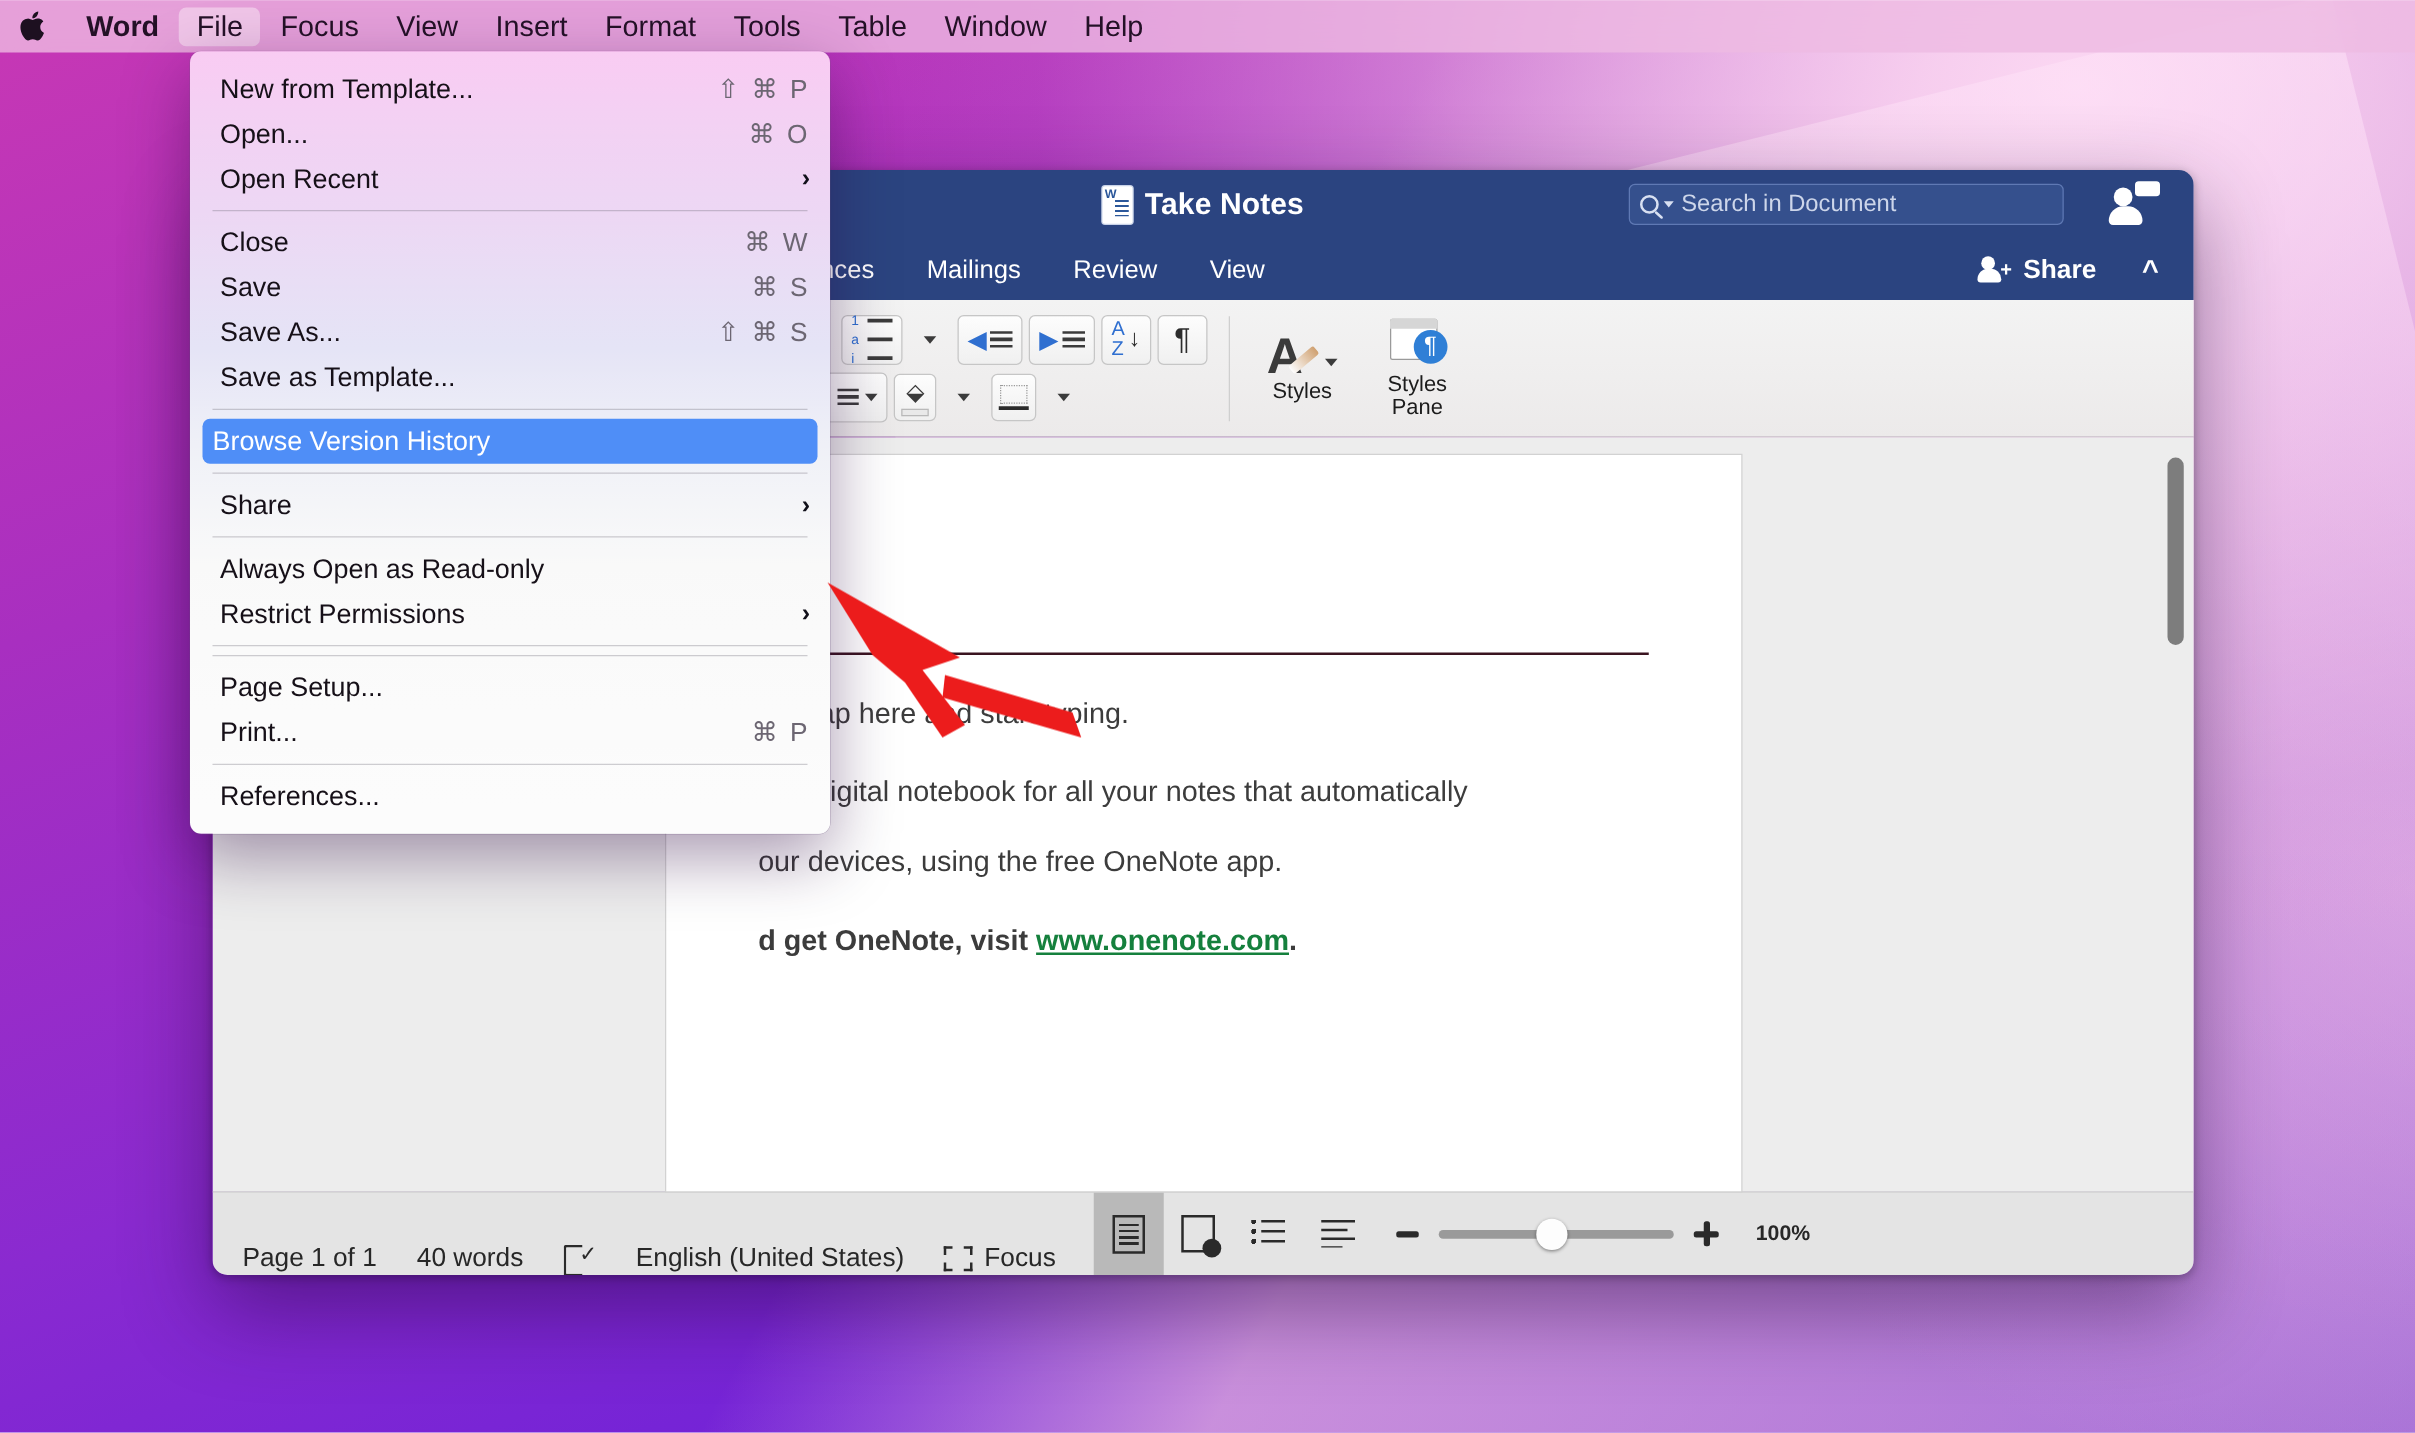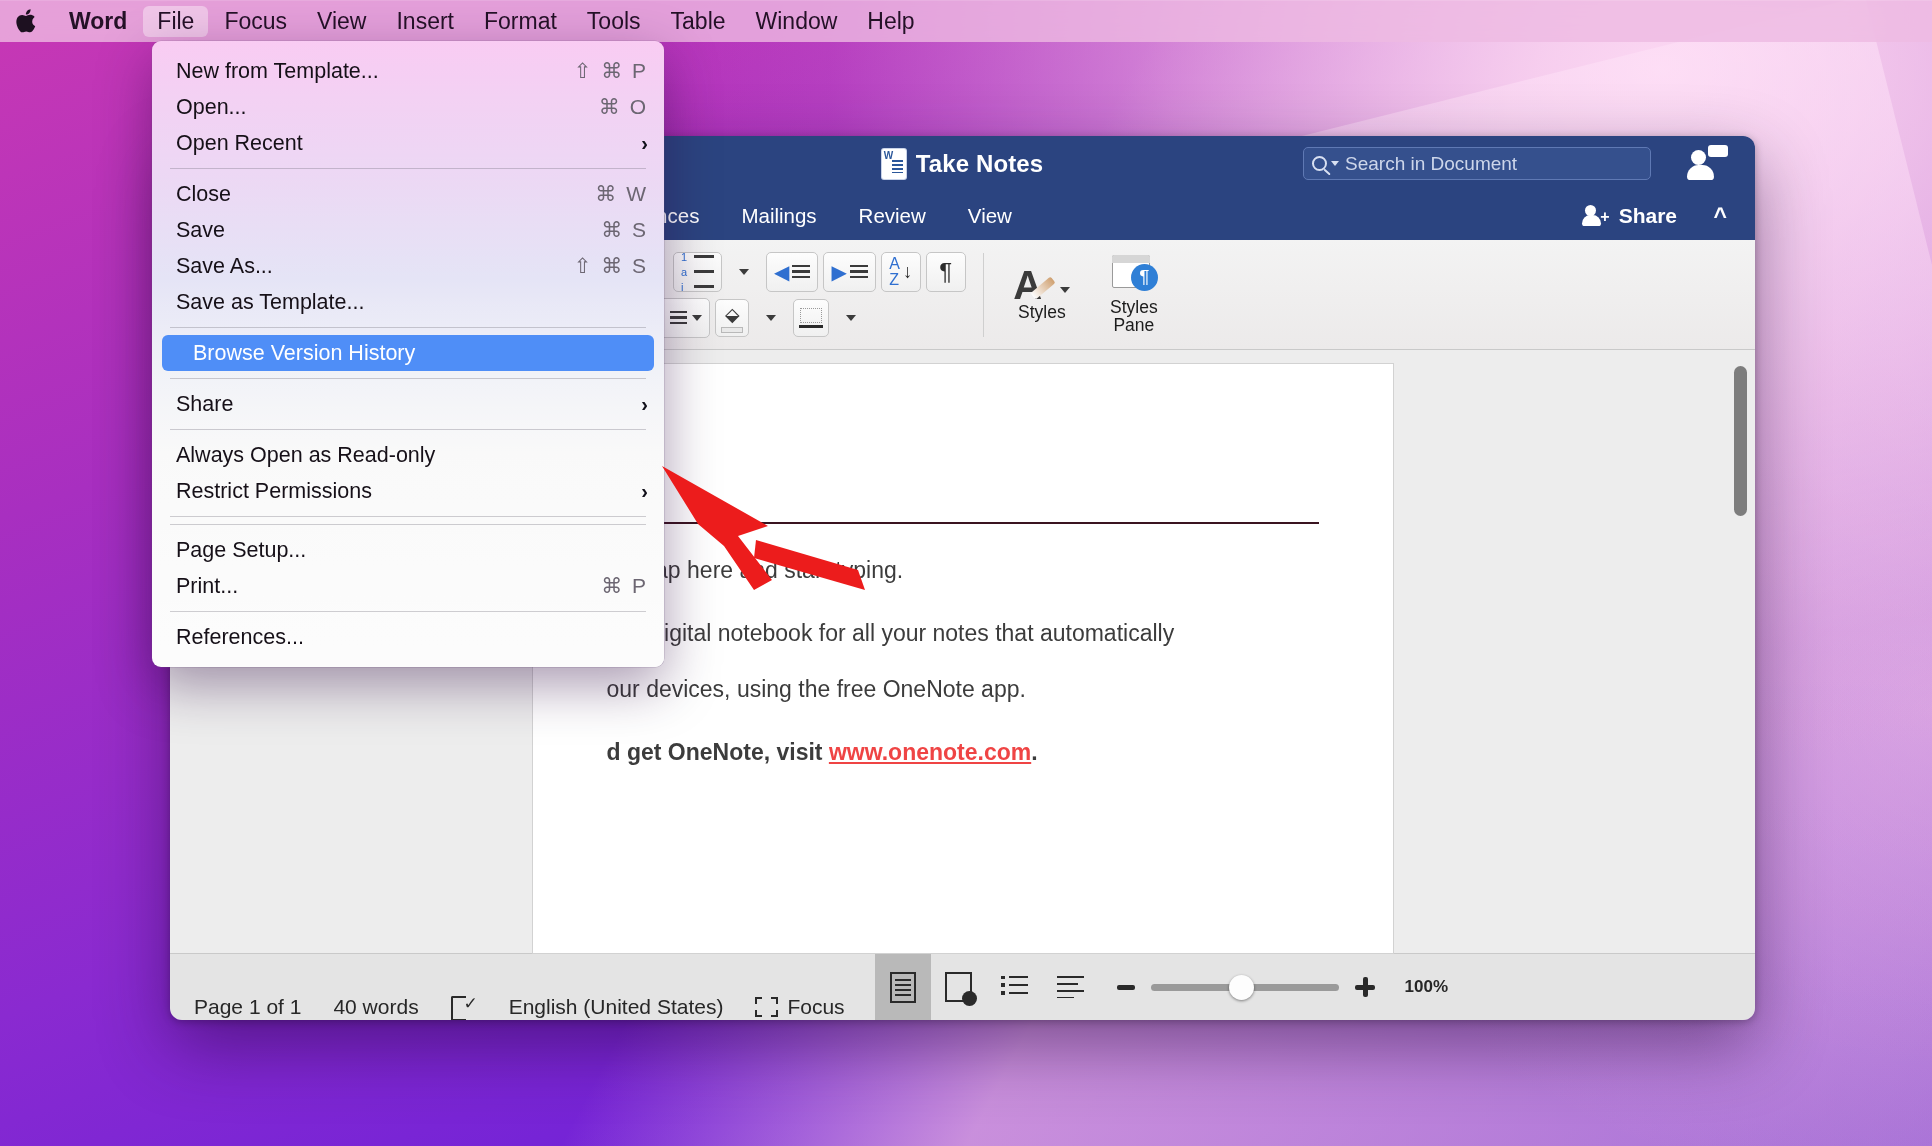--- a/index.html
+++ b/index.html
@@ -140,21 +140,21 @@
     height:603px; background:#ededed; position:relative; display:flex; justify-content:center;
     padding-top:14px;
   }
   .page{
     width:860px; background:#fff; height:589px; box-shadow:0 0 0 1px #d2d2d2;
     padding:96px 74px 0 74px; position:relative;
   }
   .hrule{ height:1.6px; background:#3a1420; margin-top:62px; }
   .ptxt{ font-size:23px; color:#3c3c3c; line-height:1.46; margin-top:30px; }
   .ptxt.tight{ margin-top:22px; }
-  .link{ color:#ef4444; font-weight:bold; text-decoration:underline; }
+  .link{ color:#15803d; font-weight:bold; text-decoration:underline; }
   .vscroll{
     position:absolute; right:8px; top:16px; width:13px; height:150px;
     background:#7d7d7d; border-radius:7px;
   }
 
   
   .statusbar{
     height:67px; background:#e4e4e4; border-top:1px solid #c9c9c9;
     display:flex; align-items:center; gap:0; padding-left:8px; font-size:21px; color:#272727;
   }
@@ -210,21 +210,21 @@
     box-shadow:0 18px 54px rgba(40,0,60,0.40), 0 0 0 0.5px rgba(120,100,140,0.35);
   }
   .mi{
     display:flex; align-items:center; height:36px; padding:0 16px 0 24px;
     font-size:21.5px; color:#161018; white-space:nowrap;
   }
   .mi .lbl{ flex:1; }
   .mi .sc{ color:#6c6672; font-size:21px; letter-spacing:2px; }
   .mi .chev{ font-size:20px; color:#11101a; font-weight:bold; }
   .mi.hl{
-    background:#4f8ef7; color:#fff; margin:0 10px; padding-left:31px;
+    background:#4f8ef7; color:#fff; margin:0 10px; padding-left:8px;
     border-radius:6px; width:calc(100% - 20px);
   }
   .msep{ height:1px; background:rgba(100,95,110,0.30); margin:7px 18px; }
 
   
   .arrow{ position:absolute; left:660px; top:462px; z-index:95; }
 </style>
 </head>
 <body>
 

